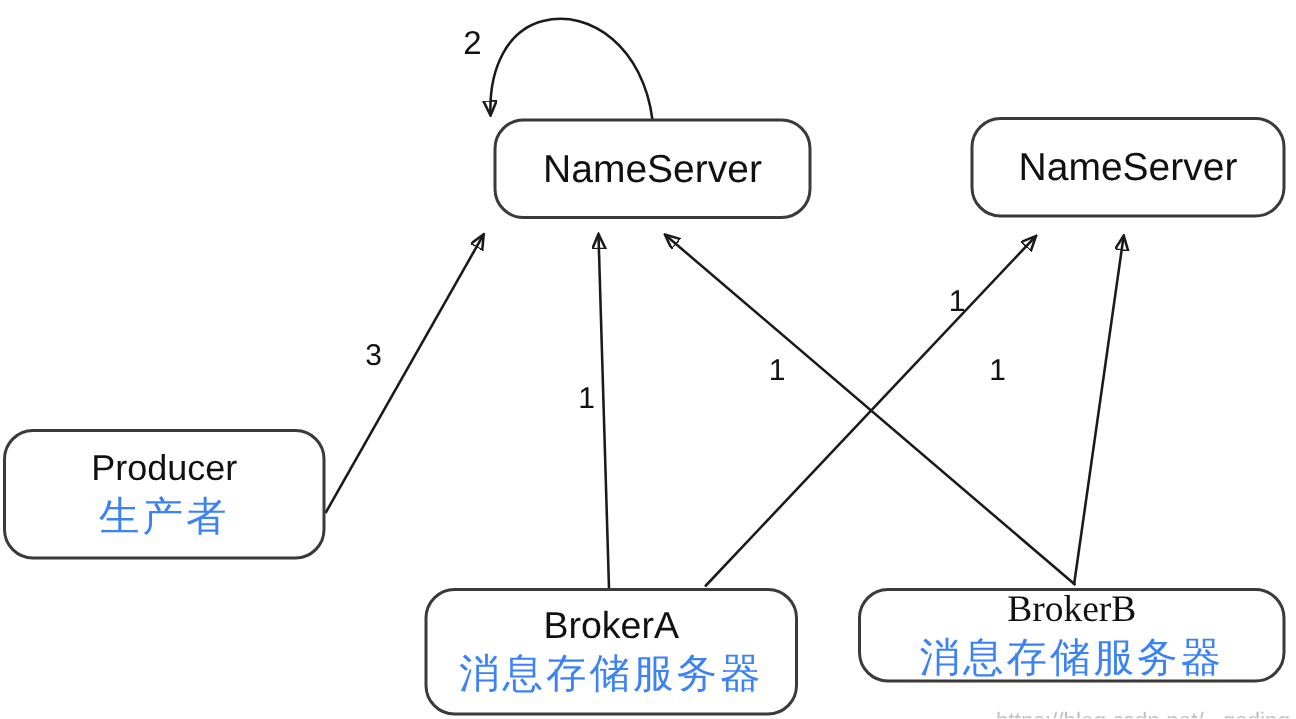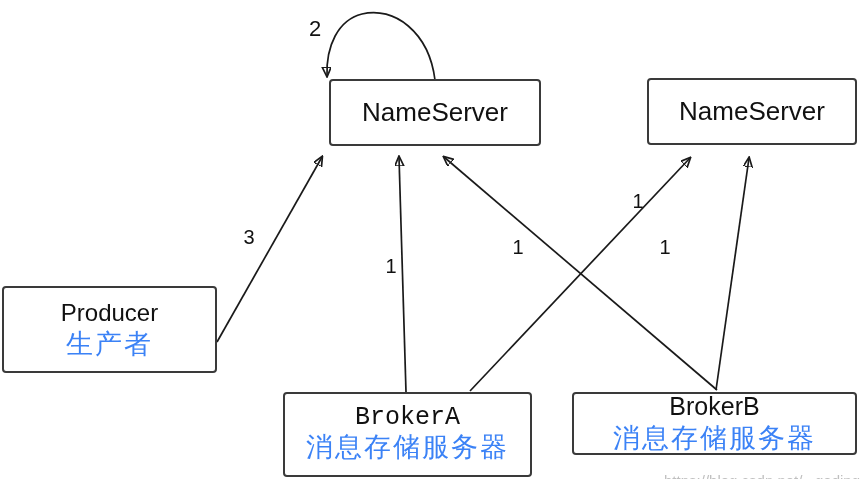--- a/index.html
+++ b/index.html
@@ -19,36 +19,36 @@
   }
   #edges-svg path {
     fill: none;
     stroke: #1a1a1a;
     stroke-width: 1.7;
   }
   .node {
     position: absolute;
     background: #ffffff;
     border: 2px solid #3a3a3a;
-    border-radius: 4px;
+    border-radius: 20px;
     display: flex;
     flex-direction: column;
     align-items: center;
     justify-content: center;
     text-align: center;
     box-sizing: border-box;
     line-height: 1.25;
   }
   .node .title   { font-size: 26px; color: #111111; }
   .node .subtitle{ font-size: 27px; color: #3b82f6; letter-spacing: 2px; }
   #node-nameserver1 { left: 329px; top: 79px;  width: 212px; height: 67px; }
   #node-nameserver2 { left: 647px; top: 78px;  width: 210px; height: 67px; }
   #node-producer    { left: 2px;   top: 286px; width: 215px; height: 87px; }
-  #node-brokerA     { left: 283px; top: 392px; width: 249px; height: 85px; font-family: Liberation Mono, monospace; }
-  #node-brokerB     { left: 572px; top: 392px; width: 285px; height: 63px; }
+  #node-brokerA     { left: 283px; top: 392px; width: 249px; height: 85px; }
+  #node-brokerB     { left: 572px; top: 392px; width: 285px; height: 63px; font-family: Liberation Serif, serif; }
   #node-producer .title { font-size: 24px; }
   #node-brokerA .title, #node-brokerB .title { font-size: 25px; }
 
   .edge-label {
     position: absolute;
     width: 22px;
     text-align: center;
     font-size: 20px;
     color: #111111;
     user-select: none;

